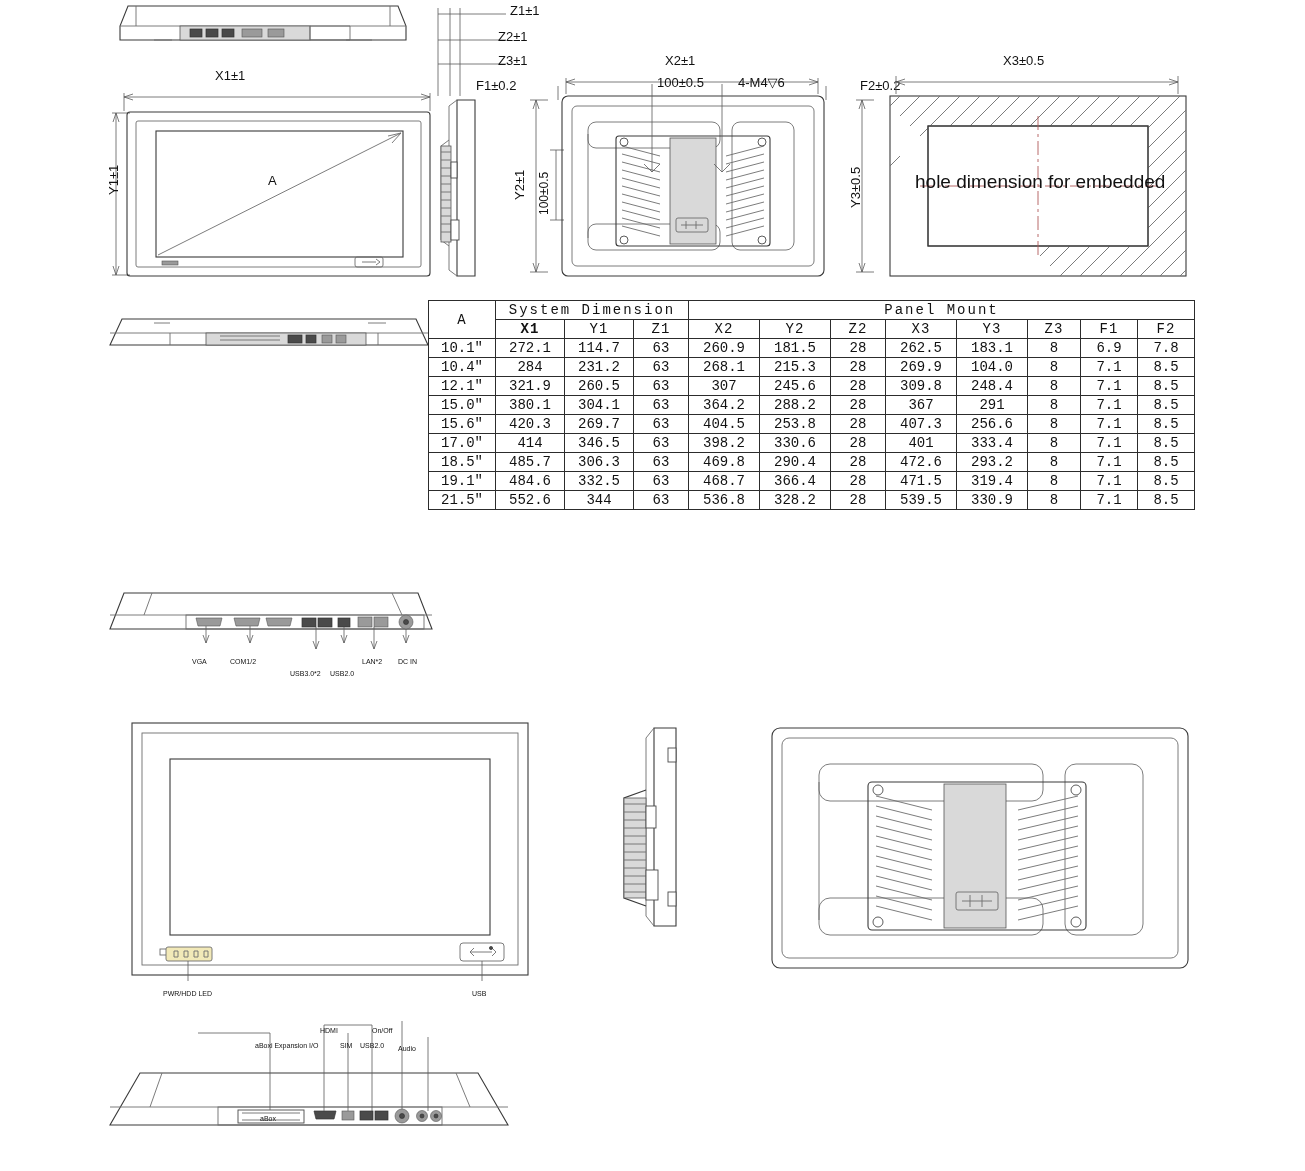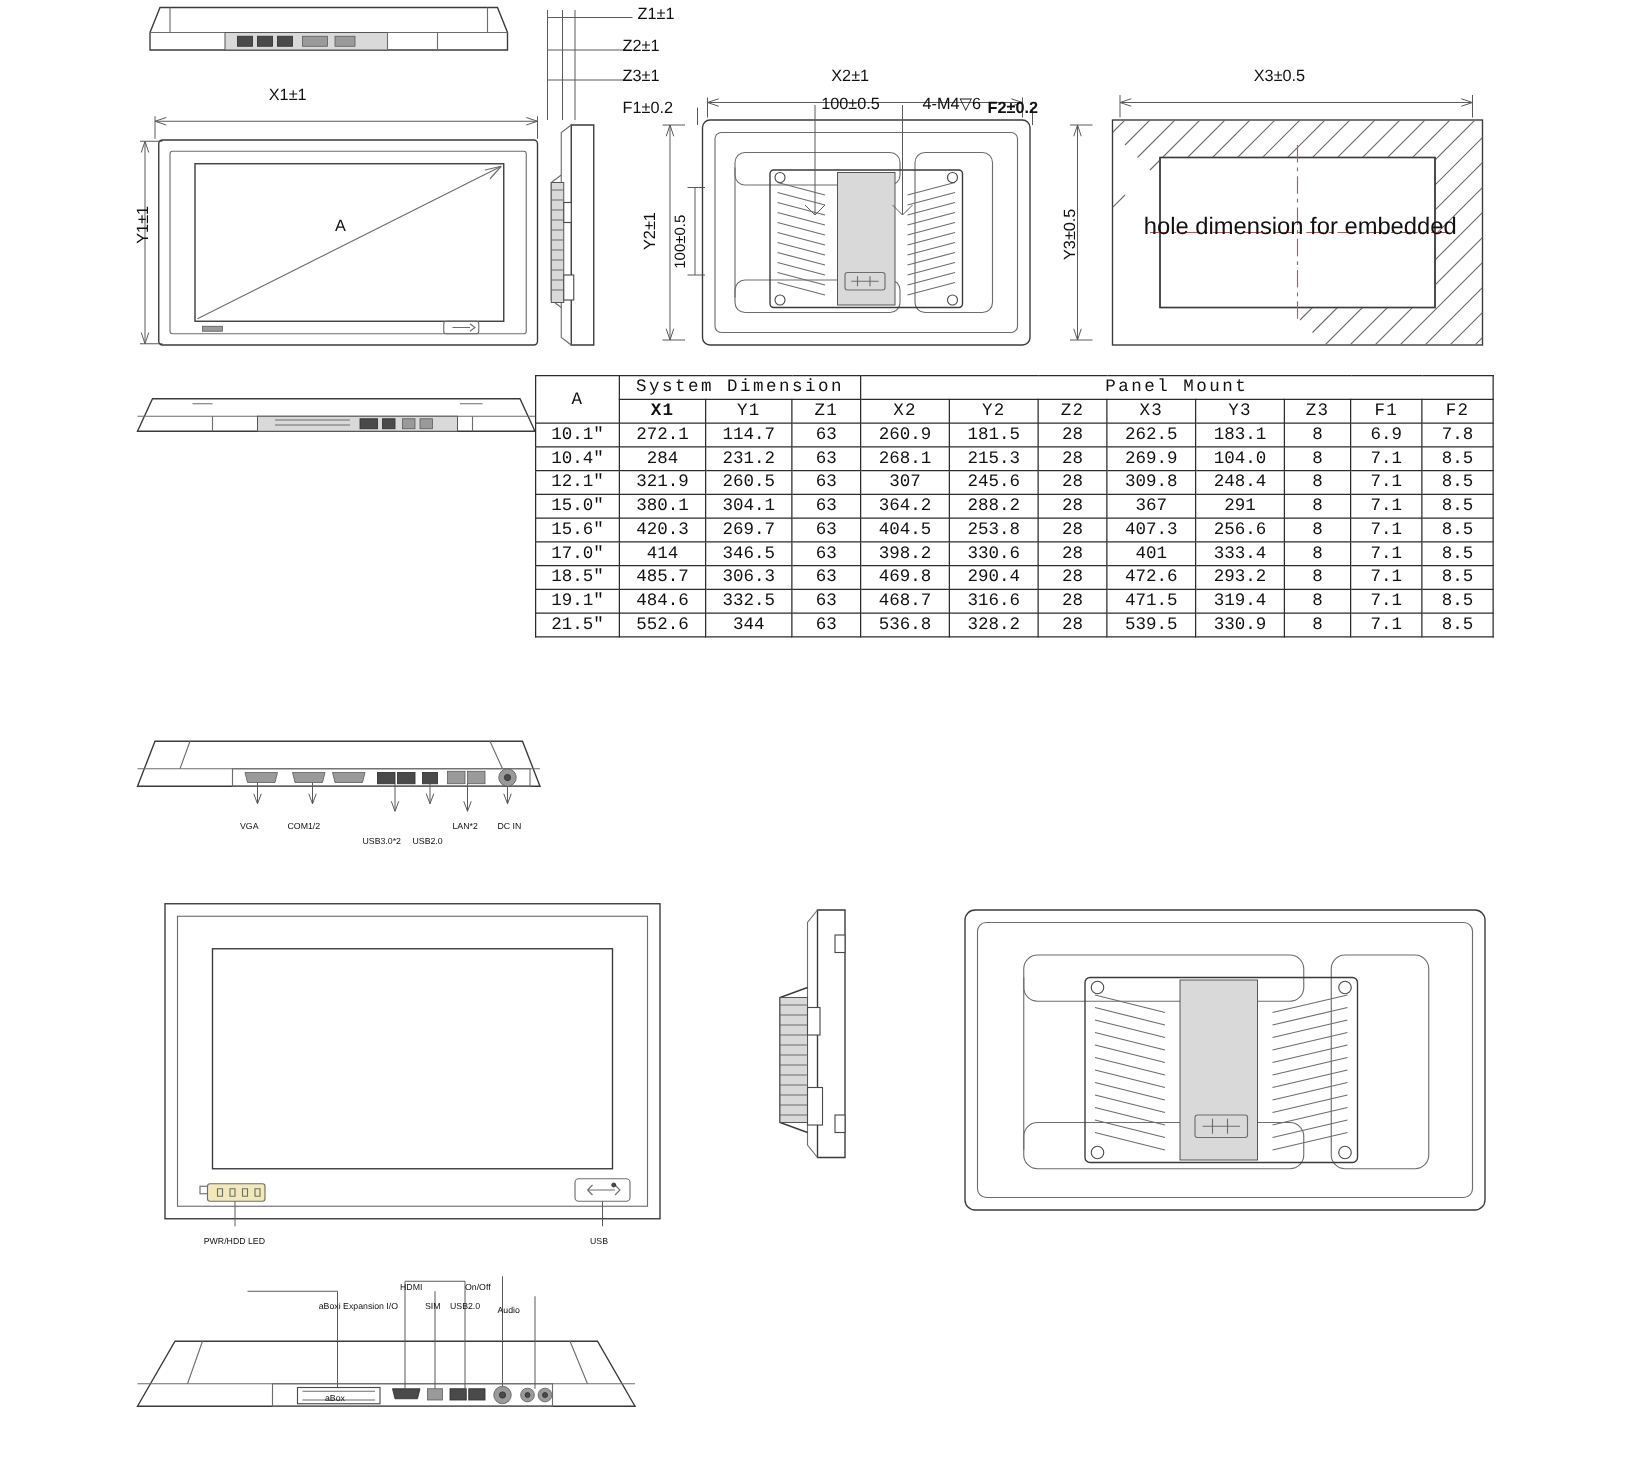--- a/index.html
+++ b/index.html
@@ -127,22 +127,22 @@
     <path class="stroke-thin" d="M181,165 L203,165 M186,161 L186,169 M196,161 L196,169"></path>
 
     <path class="stroke-dim" d="M152,24 L152,112 M222,24 L222,112"></path>
     <path class="stroke-dim" d="M152,112 L144,104 M152,112 L160,104 M222,112 L214,104 M222,112 L230,104"></path>
   </svg>
   <div class="abs lbl" style="left:665px;top:53px;">X2±1</div>
   <div class="abs lbl rot" style="left:512px;top:200px;">Y2±1</div>
   <div class="abs lbl rot" style="left:537px;top:215px;font-size:12px;">100±0.5</div>
   <div class="abs lbl" style="left:657px;top:75px;">100±0.5</div>
   <div class="abs lbl" style="left:738px;top:75px;">4-M4▽6</div>
-  <div class="abs lbl" style="left:498px;top:78px;">F1±0.2</div>
-  <div class="abs lbl" style="left:790px;top:78px;font-weight:bold;">F2±0.2</div>
+  <div class="abs lbl" style="left:476px;top:78px;">F1±0.2</div>
+  <div class="abs lbl" style="left:860px;top:78px;">F2±0.2</div>
 
   <svg class="abs" style="left:830px;top:60px;" width="370" height="240">
 
     <path class="stroke-dim" d="M66,22 L348,22"></path>
     <path class="stroke-dim" d="M66,16 L66,34 M348,16 L348,34"></path>
     <path class="stroke-dim" d="M66,22 L75,19 M66,22 L75,25 M348,22 L339,19 M348,22 L339,25"></path>
 
     <path class="stroke-dim" d="M32,40 L32,212"></path>
     <path class="stroke-dim" d="M26,40 L44,40 M26,212 L44,212"></path>
     <path class="stroke-dim" d="M32,40 L29,49 M32,40 L35,49 M32,212 L29,203 M32,212 L35,203"></path>
@@ -301,21 +301,21 @@
           <td>8</td>
           <td>7.1</td>
           <td>8.5</td>
         </tr>
         <tr>
           <td class="sz">19.1"</td>
           <td>484.6</td>
           <td>332.5</td>
           <td>63</td>
           <td>468.7</td>
-          <td>316.6</td>
+          <td>366.4</td>
           <td>28</td>
           <td>471.5</td>
           <td>319.4</td>
           <td>8</td>
           <td>7.1</td>
           <td>8.5</td>
         </tr>
         <tr>
           <td class="sz">21.5"</td>
           <td>552.6</td>

